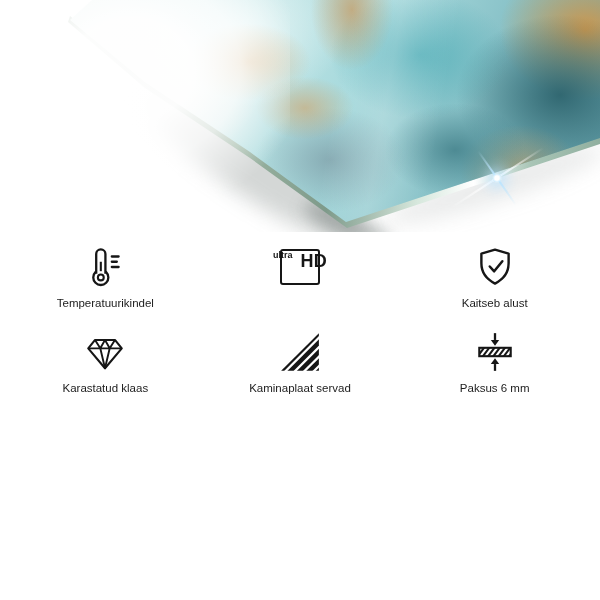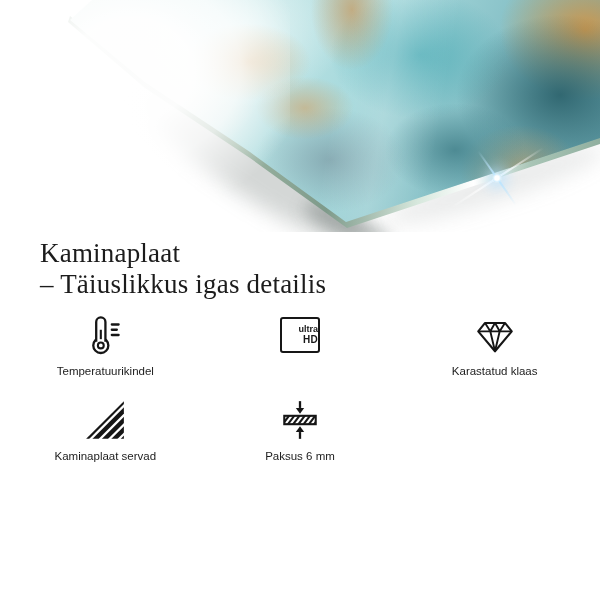--- a/index.html
+++ b/index.html
@@ -62,24 +62,24 @@
 
   
   .features{display:grid;grid-template-columns:repeat(3,1fr);padding:0 8px;
             margin-top:12px;row-gap:20px;}
   .feature{display:flex;flex-direction:column;align-items:center;}
   .ficon{height:46px;display:flex;align-items:center;justify-content:center;
          color:var(--icon,#161616);}
   .ficon svg{display:block;}
   .flabel{margin-top:7px;font-size:11.5px;color:var(--label-text,#1c1c1c);}
   .uhd-box{width:40px;height:36px;border:2.5px solid currentColor;border-radius:3px;
-           display:flex;flex-direction:column;align-items:flex-end;justify-content:center;
+           display:flex;flex-direction:row;align-items:flex-start;justify-content:center;
            line-height:1;box-sizing:border-box;}
   .uhd-top{font-size:9px;font-weight:700;}
-  .uhd-hd{font-size:10px;font-weight:800;letter-spacing:.3px;margin-top:1px;padding-left:8px;}
+  .uhd-hd{font-size:18px;font-weight:800;letter-spacing:.3px;margin-top:1px;padding-left:8px;}
 </style>
 </head>
 <body>
 
 <div class="page">
 
   <section class="hero">
     <div class="shadow-a"></div>
     <div class="shadow-b"></div>
     <div class="shadow-c"></div>
@@ -87,24 +87,20 @@
     <div class="glass-art"></div>
     <div class="white-fade"></div>
     <div class="sparkle">
       <i class="r1"></i>
         <i class="r2"></i>
         <i class="core"></i>
     </div>
   </section>
 
   <section class="content">
-    <h1>
-      <span>Kaminaplaat</span><br>
-      <span>– Täiuslikkus igas detailis</span>
-    </h1>
 
     <div class="features">
 
       <div class="feature">
         <div class="ficon">
           <svg width="44" height="44" viewBox="0 0 42 42" fill="none" stroke="currentColor">
             <circle cx="17" cy="31" r="7.2" stroke-width="2.2"></circle>
             <path d="M12.6 27.5 V8.6 a4.4 4.4 0 0 1 8.8 0 V27.5" fill="#fff" stroke-width="2.2"></path>
             <path d="M17 16 V25" stroke-width="2"></path>
             <circle cx="17" cy="31" r="2.8" stroke-width="2"></circle>
@@ -116,20 +112,29 @@
 
       <div class="feature">
         <div class="ficon">
           <div class="uhd-box">
             <span class="uhd-top">ultra</span>
             <span class="uhd-hd">HD</span>
           </div>
         </div>
       </div>
 
+      <div class="feature">
+        <div class="ficon">
+          <svg width="44" height="44" viewBox="0 0 42 42" fill="none" stroke="currentColor">
+            <path d="M21 4.5 L34 8.2 V17.5 C34 27 28.5 33 21 36.8 C13.5 33 8 27 8 17.5 V8.2 Z" stroke-width="2.3" stroke-linejoin="round"></path>
+            <path d="M16 20.5 l4.2 4.6 L28 15.5" stroke-width="2.4" stroke-linecap="round" stroke-linejoin="round"></path>
+          </svg>
+        </div>
+        <div class="flabel">Kaitseb alust</div>
+      </div>
 
       <div class="feature">
         <div class="ficon">
           <svg width="44" height="44" viewBox="0 0 42 42" fill="none" stroke="currentColor">
             <path d="M11.5 9.5 H30.5 L37 17.5 L21 36.5 L5 17.5 Z" stroke-width="2" stroke-linejoin="round"></path>
             <path d="M5 17.5 H37 M11.5 9.5 L16.5 17.5 L21 9.5 L25.5 17.5 L30.5 9.5 M16.5 17.5 L21 36.5 L25.5 17.5" stroke-width="1.8" stroke-linejoin="round"></path>
           </svg>
         </div>
         <div class="flabel">Karastatud klaas</div>
       </div>

